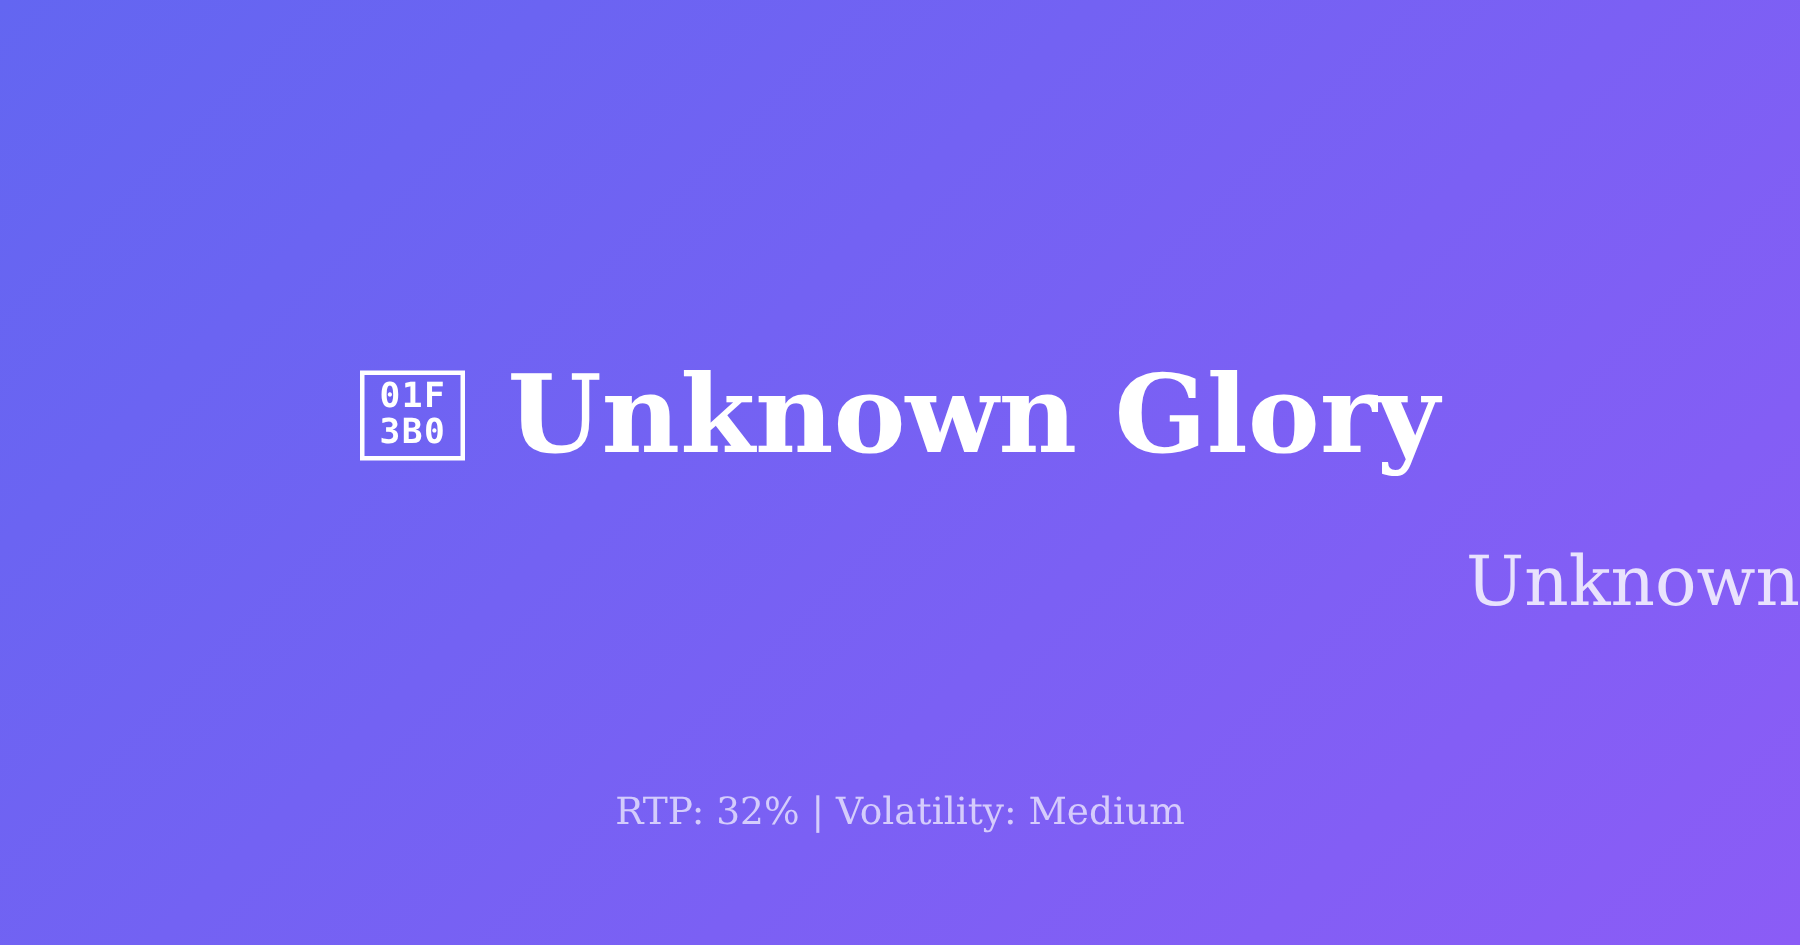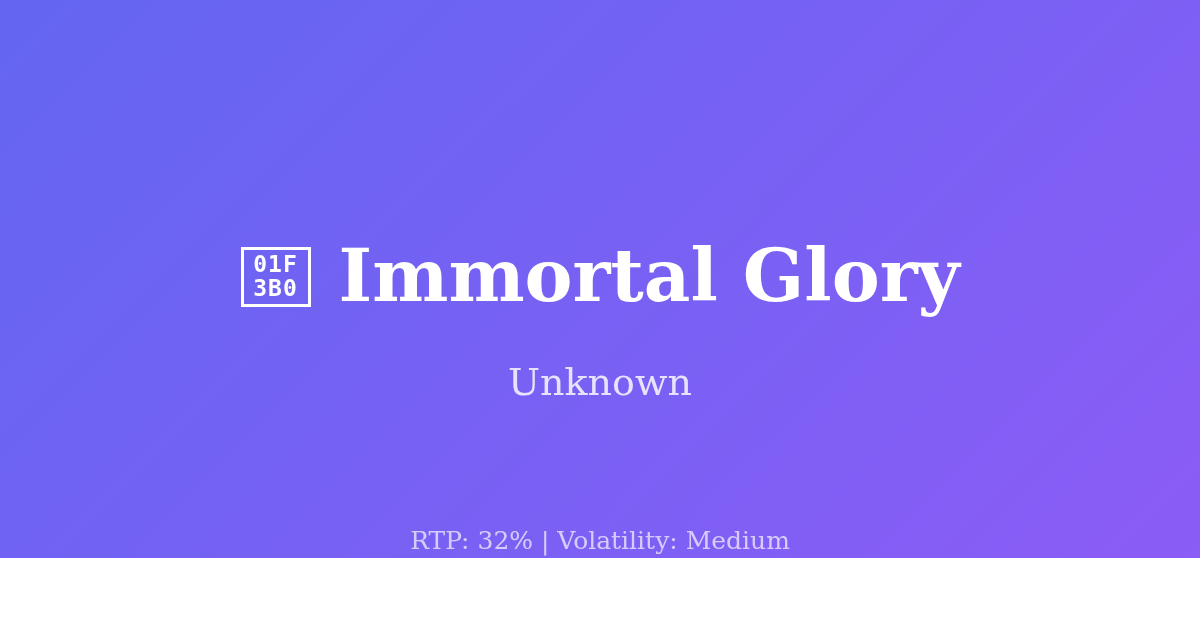--- a/index.html
+++ b/index.html
@@ -9,21 +9,21 @@
   body {
     width: 1200px;
     height: 630px;
     overflow: hidden;
     font-family: "DejaVu Serif", "Liberation Serif", serif;
   }
 
   .og-card {
     position: relative;
     width: 1200px;
-    height: 558px;
+    height: 630px;
     box-sizing: border-box;
     display: flex;
     flex-direction: column;
     align-items: center;
     justify-content: flex-start;
     background: linear-gradient(135deg, #6366F1 0%, #8B5CF6 100%);
     overflow: hidden;
   }
 
   
@@ -73,24 +73,24 @@
     white-space: nowrap;
     letter-spacing: 0px;
   }
 
   
   .og-subtitle {
     position: absolute;
     top: 360px;
     left: 0;
     right: 0;
-    text-align: center;
+    text-align: right;
     font-family: "DejaVu Serif", "Liberation Serif", serif;
     font-weight: 400;
-    font-size: 38px;
+    font-size: 46px;
     line-height: 1.2;
     color: rgba(255, 255, 255, 0.82);
     white-space: nowrap;
   }
 
   
   .og-footer {
     position: absolute;
     top: 526px;
     left: 0;
@@ -109,20 +109,20 @@
 
 <div class="og-card">
 
   <div class="title-row">
 
     <span class="tofu-glyph">
       <span class="tofu-row">01F</span>
       <span class="tofu-row">3B0</span>
     </span>
 
-    <h1 class="og-title">Immortal Glory</h1>
+    <h1 class="og-title">Unknown Glory</h1>
   </div>
 
   <div class="og-subtitle">Unknown</div>
 
   <div class="og-footer">RTP: 32% | Volatility: Medium</div>
 
 </div>
 
 </body></html>

